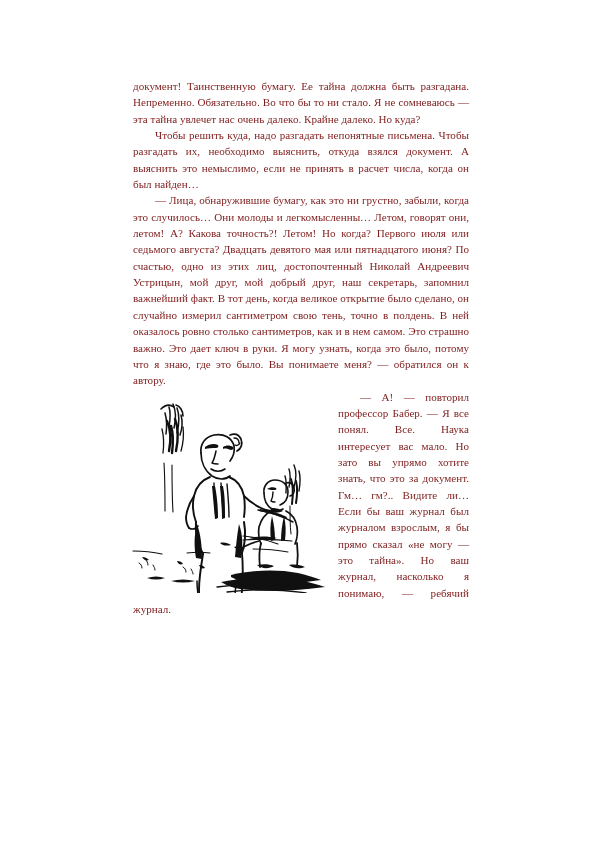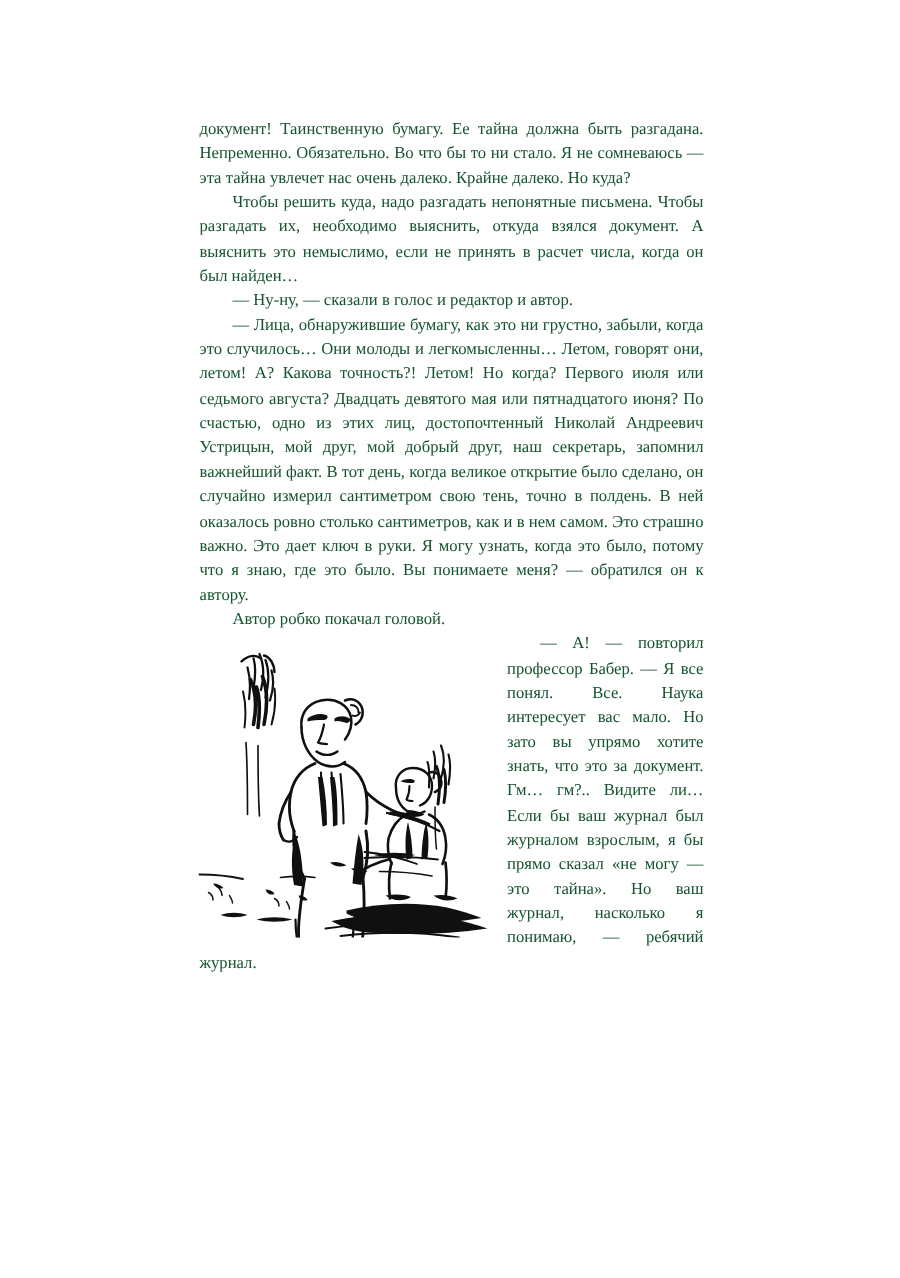--- a/index.html
+++ b/index.html
@@ -7,21 +7,21 @@
     padding: 0;
     background: #ffffff;
   }
   #page {
     position: relative;
     width: 600px;
     height: 852px;
     background: #ffffff;
     overflow: hidden;
     font-family: "Liberation Serif", "DejaVu Serif", serif;
-    color: #14532d;
+    color: #7f1d1d;
   }
   #text-column {
     position: absolute;
     left: 133px;
     top: 78px;
     width: 336px;
     font-size: 11.1px;
     line-height: 16.35px;
     text-align: justify;
     text-justify: inter-word;
@@ -54,23 +54,21 @@
 </style>
 </head>
 <body>
 
 <div id="page">
 
   <div id="text-column">
 
     <p class="para noindent">документ! Таинственную бумагу. Ее тайна должна быть разгадана. Непременно. Обязательно. Во что бы то ни стало. Я не сомневаюсь — эта тайна увлечет нас очень далеко. Крайне далеко. Но куда?</p>
     <p class="para">Чтобы решить куда, надо разгадать непонятные письмена. Чтобы разгадать их, необходимо выяснить, откуда взялся документ. А выяснить это немыслимо, если не принять в расчет числа, когда он был найден…</p>
-    <p class="para">— Ну-ну, — сказали в голос и редактор и автор.</p>
     <p class="para">— Лица, обнаружившие бумагу, как это ни грустно, забыли, когда это случилось… Они молоды и легкомысленны… Летом, говорят они, летом! А? Какова точность?! Летом! Но когда? Первого июля или седьмого августа? Двадцать девятого мая или пятнадцатого июня? По счастью, одно из этих лиц, достопочтенный Николай Андреевич Устрицын, мой друг, мой добрый друг, наш секретарь, запомнил важнейший факт. В тот день, когда великое открытие было сделано, он случайно измерил сантиметром свою тень, точно в полдень. В ней оказалось ровно столько сантиметров, как и в нем самом. Это страшно важно. Это дает ключ в руки. Я могу узнать, когда это было, потому что я знаю, где это было. Вы понимаете меня? — обратился он к автору.</p>
-    <p class="para">Автор робко покачал головой.</p>
 
     <div class="illus-float">
       <svg viewBox="0 0 197 202" xmlns="http://www.w3.org/2000/svg">
         <g>
           <path class="ink" stroke-width="1.5" d="M38 16c2 6 1 14 0 20M42 13c3 7 3 16 1 24M46 17c3 8 2 17 0 25M34 22c2 7 2 14 1 21M50 24c2 7 1 14-1 20"></path>
           <path class="ink" stroke-width="2.4" d="M36 30c4 9 4 20 2 30M44 28c4 10 3 22 1 32M40 35c3 9 2 19 1 27"></path>
           <path class="ink" stroke-width="1.3" d="M31 38c2 8 2 16 1 24M52 36c1 8 0 17-2 24"></path>
           <path class="ink" stroke-width="1.1" d="M33 72c1 16 1 32 1 48M41 74c0 16 0 32 1 47"></path>
           <path class="ink" stroke-width="1.6" d="M30 18c4-4 9-5 13-2M45 14c4 1 7 6 7 11"></path>
         </g>

